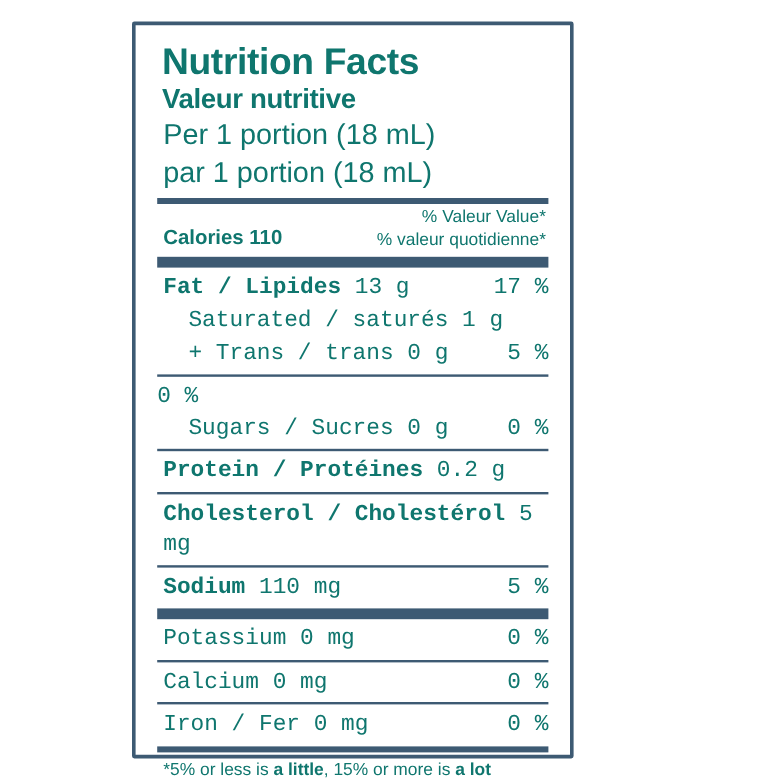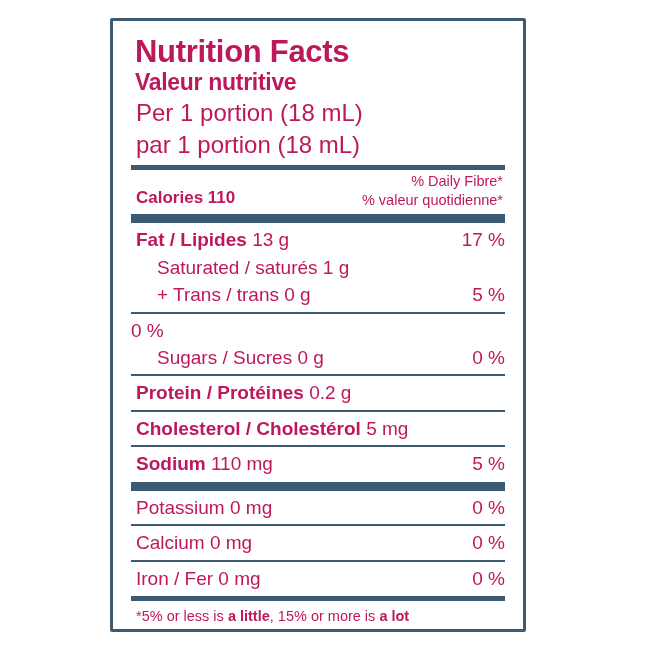--- a/index.html
+++ b/index.html
@@ -7,26 +7,26 @@
     padding: 0;
     width: 650px;
     height: 650px;
     background: #ffffff;
     font-family: "Liberation Sans", sans-serif;
   }
   #panel {
     position: absolute;
     left: 110px;
     top: 18px;
-    width: 416px;
+    width: 368px;
     height: 614px;
     border: 3px solid #3d5a73;
     border-radius: 2px;
     box-sizing: border-box;
-    color: #be185d;
+    color: #0f766e;
     padding: 10px 18px 8px 18px;
   }
   .title1 {
     font-size: 31px;
     font-weight: bold;
     letter-spacing: -0.3px;
     line-height: 1.12;
     margin: 4px 0 0 4px;
   }
   .title2 {
@@ -49,20 +49,21 @@
   .rule.thick { height: 9px; margin: 4px 0 3px 0; }
   .rule.medium { height: 5px; margin: 4px 0 3px 0; }
 
   .row {
     display: flex;
     align-items: flex-start;
     justify-content: space-between;
     font-size: 19px;
     line-height: 1.34;
     padding: 1px 0;
+    font-family: Liberation Mono, monospace;
   }
   .row .left { margin-left: 5px; }
   .row .left.indent { margin-left: 26px; }
   .row .right { text-align: right; white-space: nowrap; }
   b.bold { font-weight: bold; }
 
   .dv {
     text-align: right;
     font-size: 14.5px;
     line-height: 1.22;
@@ -97,21 +98,21 @@
   <div class="title2">Valeur nutritive</div>
 
   <div class="serving">Per 1 portion (18 mL)</div>
   <div class="serving">par 1 portion (18 mL)</div>
 
   <div class="rule medium"></div>
 
   <div class="cal-row">
     <div class="cal">Calories 110</div>
     <div>
-      <div class="dv">% Daily Fibre*</div>
+      <div class="dv">% Valeur Value*</div>
       <div class="dv">% valeur quotidienne*</div>
     </div>
   </div>
 
   <div class="rule thick"></div>
 
   <div class="row">
     <div class="left"><b class="bold">Fat / Lipides</b> <span>13 g</span></div>
     <div class="right">17 %</div>
   </div>

